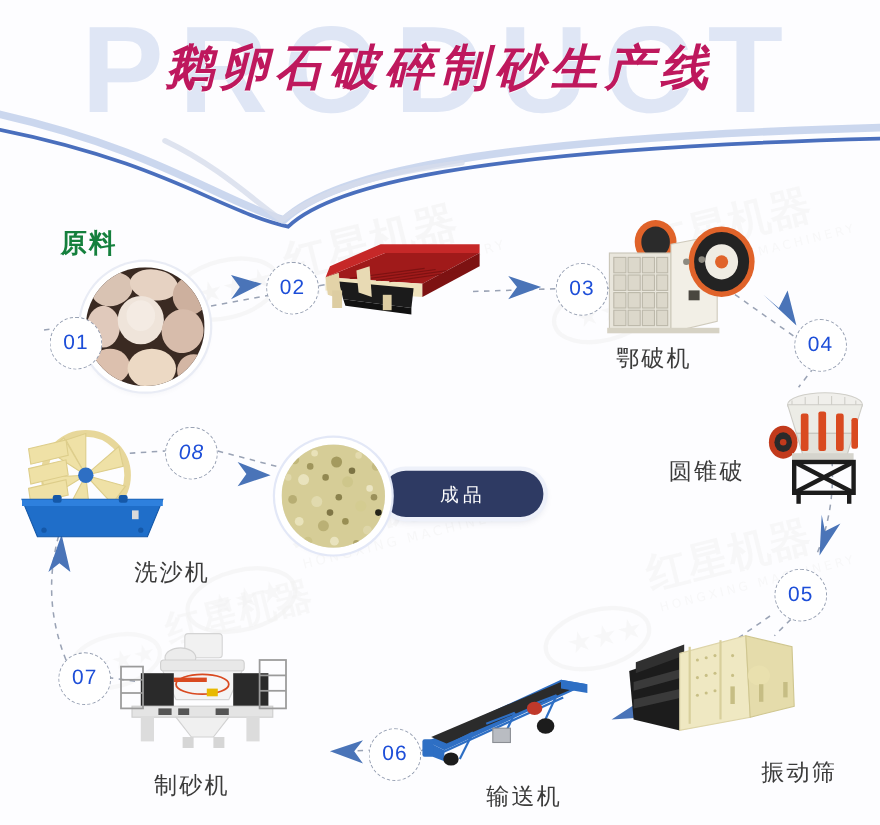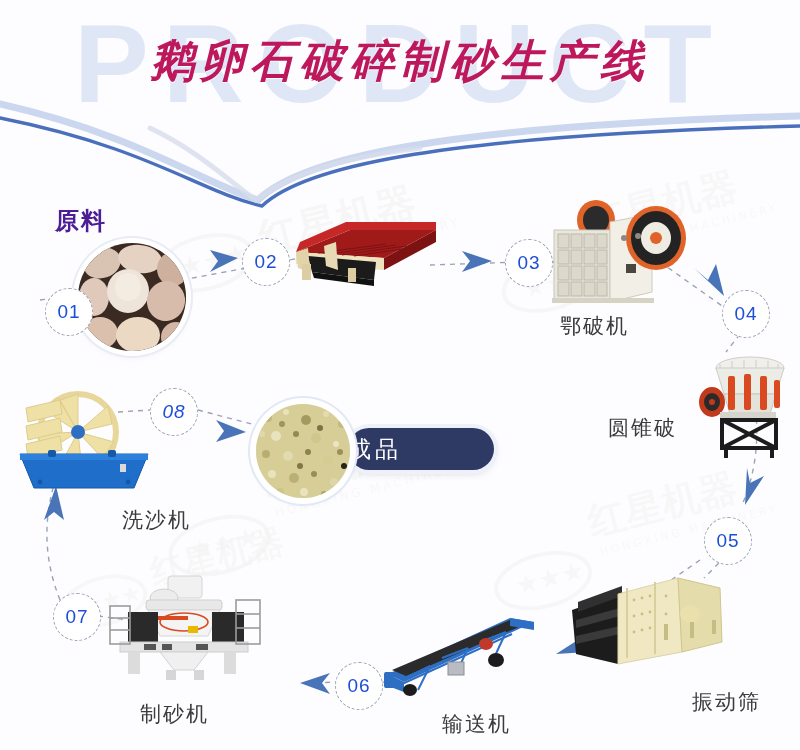--- a/index.html
+++ b/index.html
@@ -37,21 +37,21 @@
 
   
   .node-label{
     position:absolute;
     font-size:21px;color:#3b3b3b;letter-spacing:2px;
     white-space:nowrap;
     font-family:"Liberation Sans","DejaVu Sans",sans-serif;
   }
   .raw-label{
     position:absolute;
-    font-size:24px;font-weight:bold;color:#4c1d95;letter-spacing:2px;
+    font-size:24px;font-weight:bold;color:#15803d;letter-spacing:2px;
     white-space:nowrap;
   }
   .step-badge{
     position:absolute;width:46px;height:46px;border-radius:50%;
     border:1.5px dashed #9aa3b5;
     background:#ffffff;
     display:flex;align-items:center;justify-content:center;
     font-size:19px;color:#1d4ed8;letter-spacing:1px;
     font-family:"Liberation Sans","DejaVu Sans",sans-serif;
   }
@@ -62,22 +62,22 @@
   }
   .photo-circle.sand{
     box-shadow:0 0 0 6px #ffffff, 0 0 0 8px #e3e8f7, 0 3px 9px rgba(40,50,80,.14);
   }
   .machine{position:absolute;}
 
   .product-pill{
     position:absolute;
     background:#2e3a63;
     border-radius:28px;
-    display:flex;align-items:center;
-    color:#ffffff;font-size:23px;letter-spacing:4px;
+    display:flex;align-items:center;justify-content:center;
+    color:#ffffff;font-size:17px;letter-spacing:4px;
     box-shadow:0 0 0 4px #eef1fa, 0 3px 8px rgba(30,40,80,.18);
   }
 
   svg{overflow:visible;}
 </style>
 </head>
 <body>
 
 <div id="stage">
 

